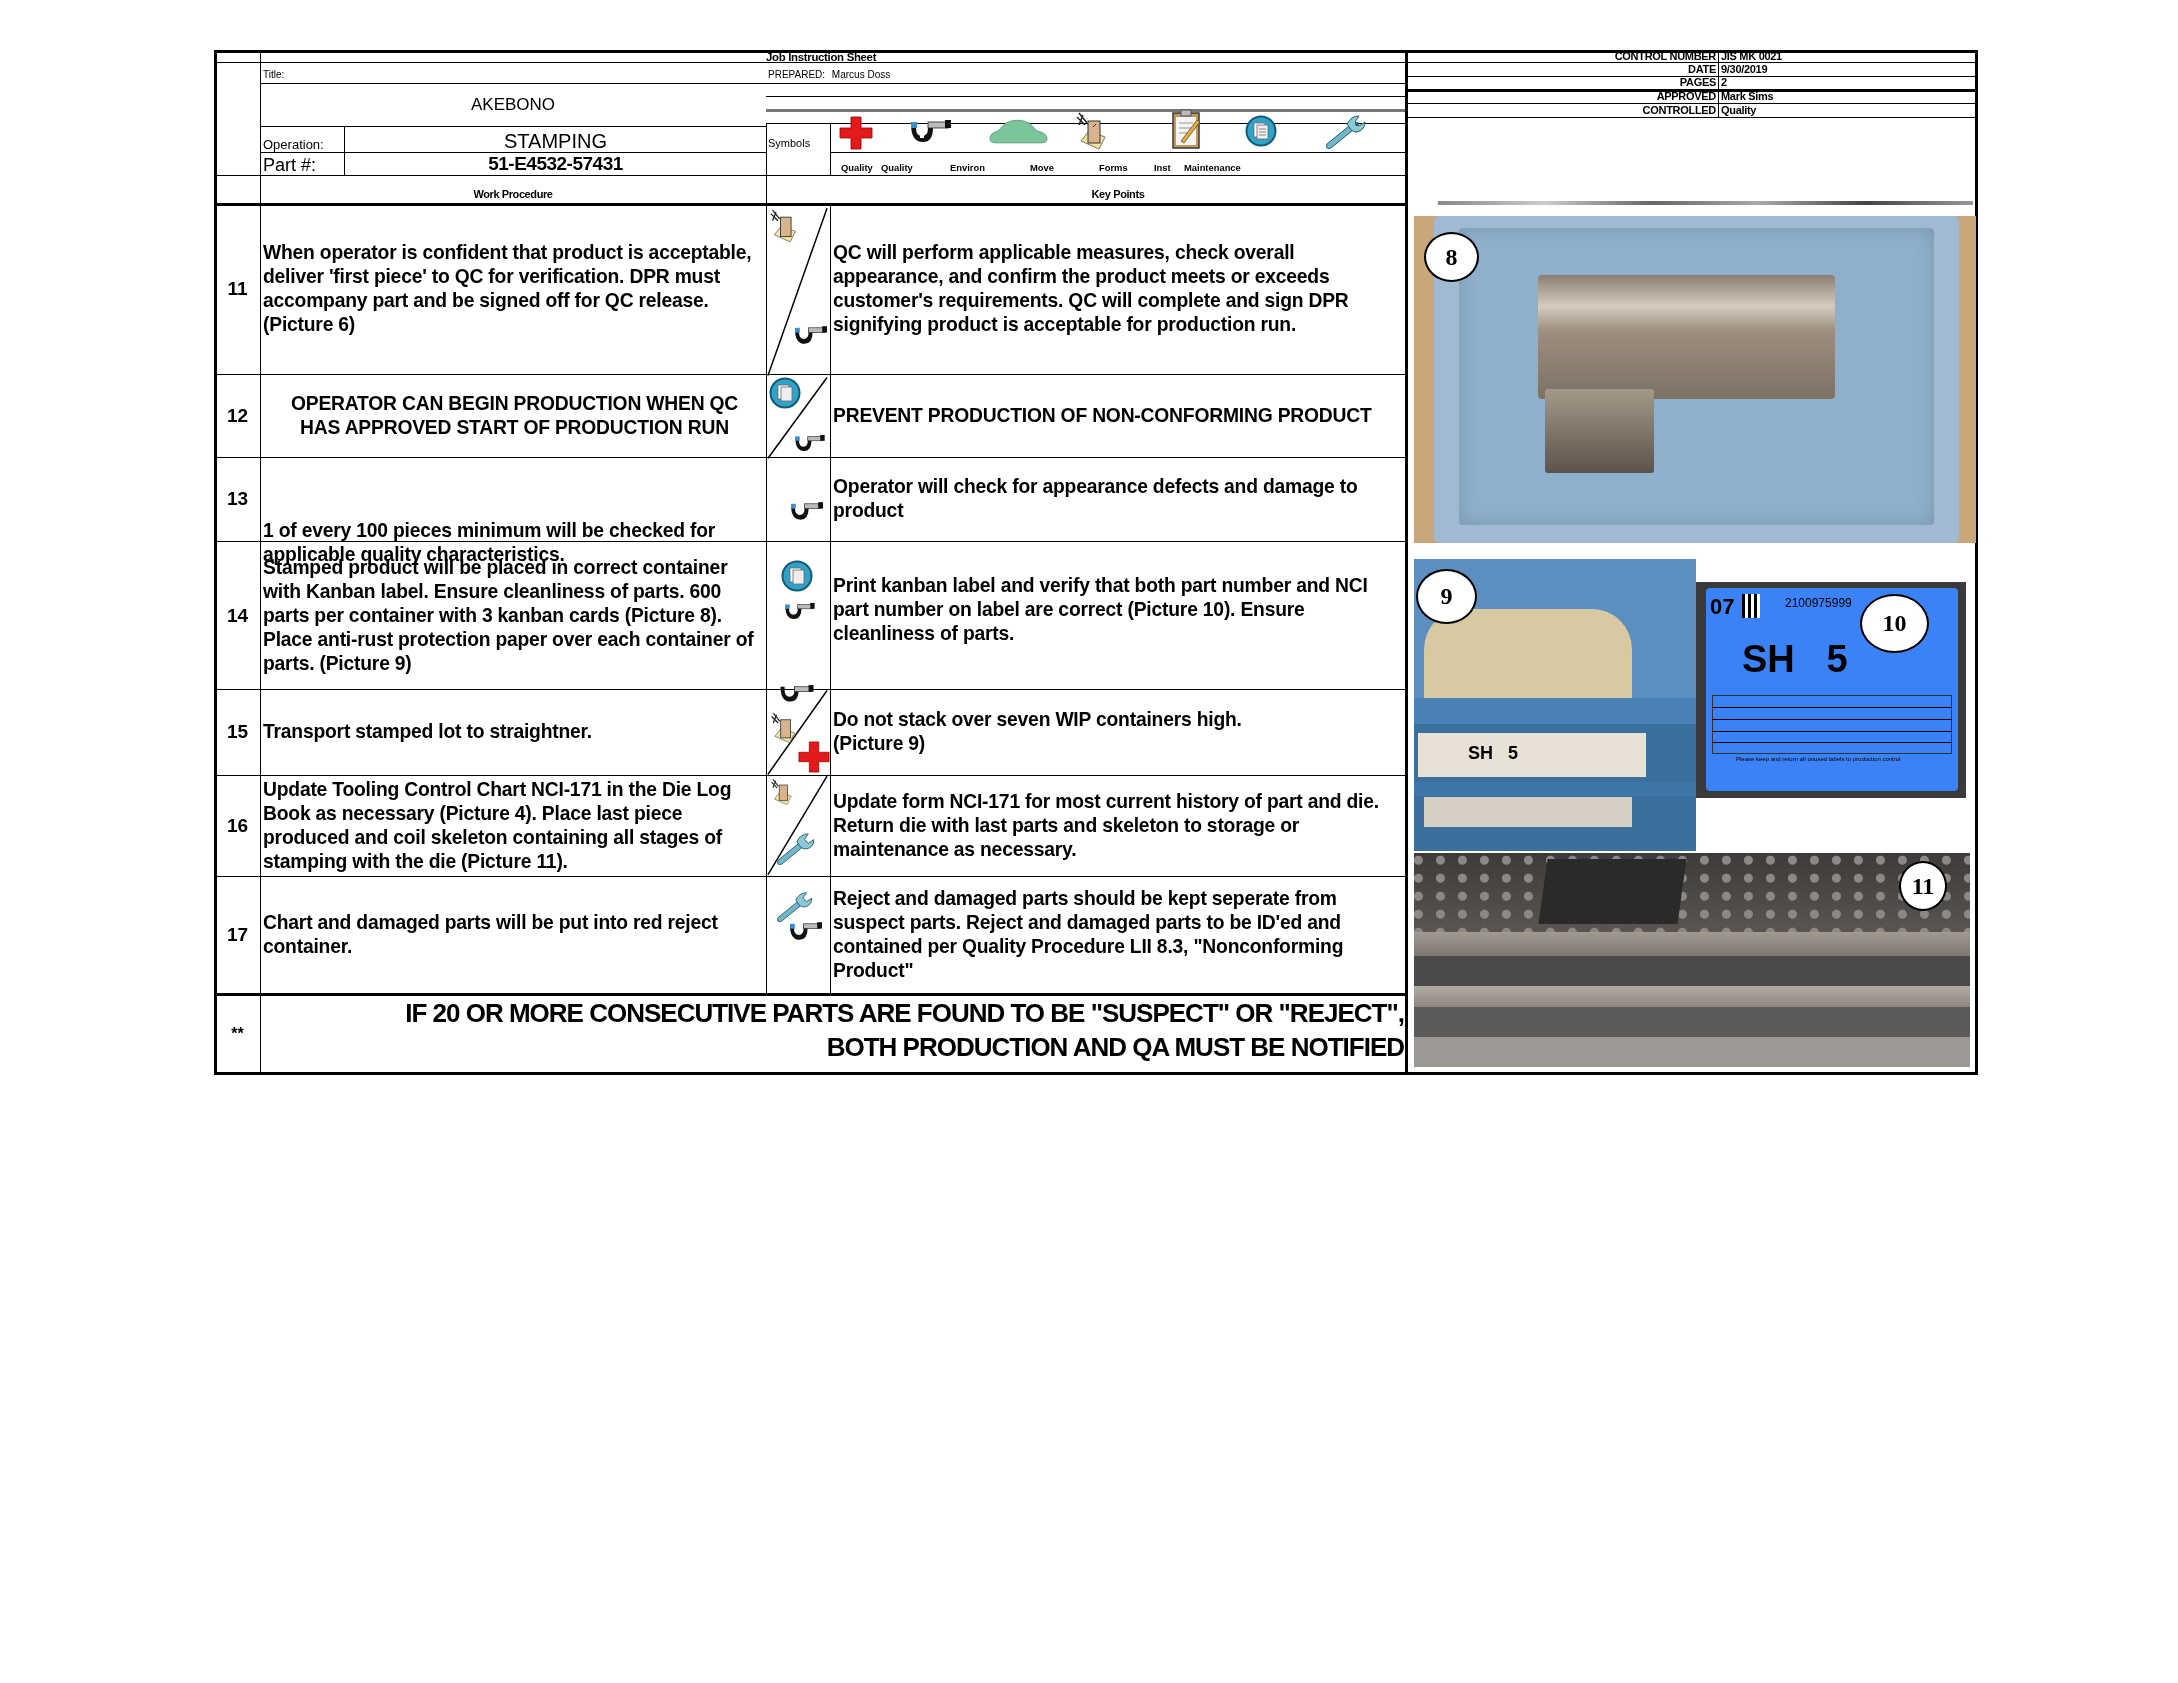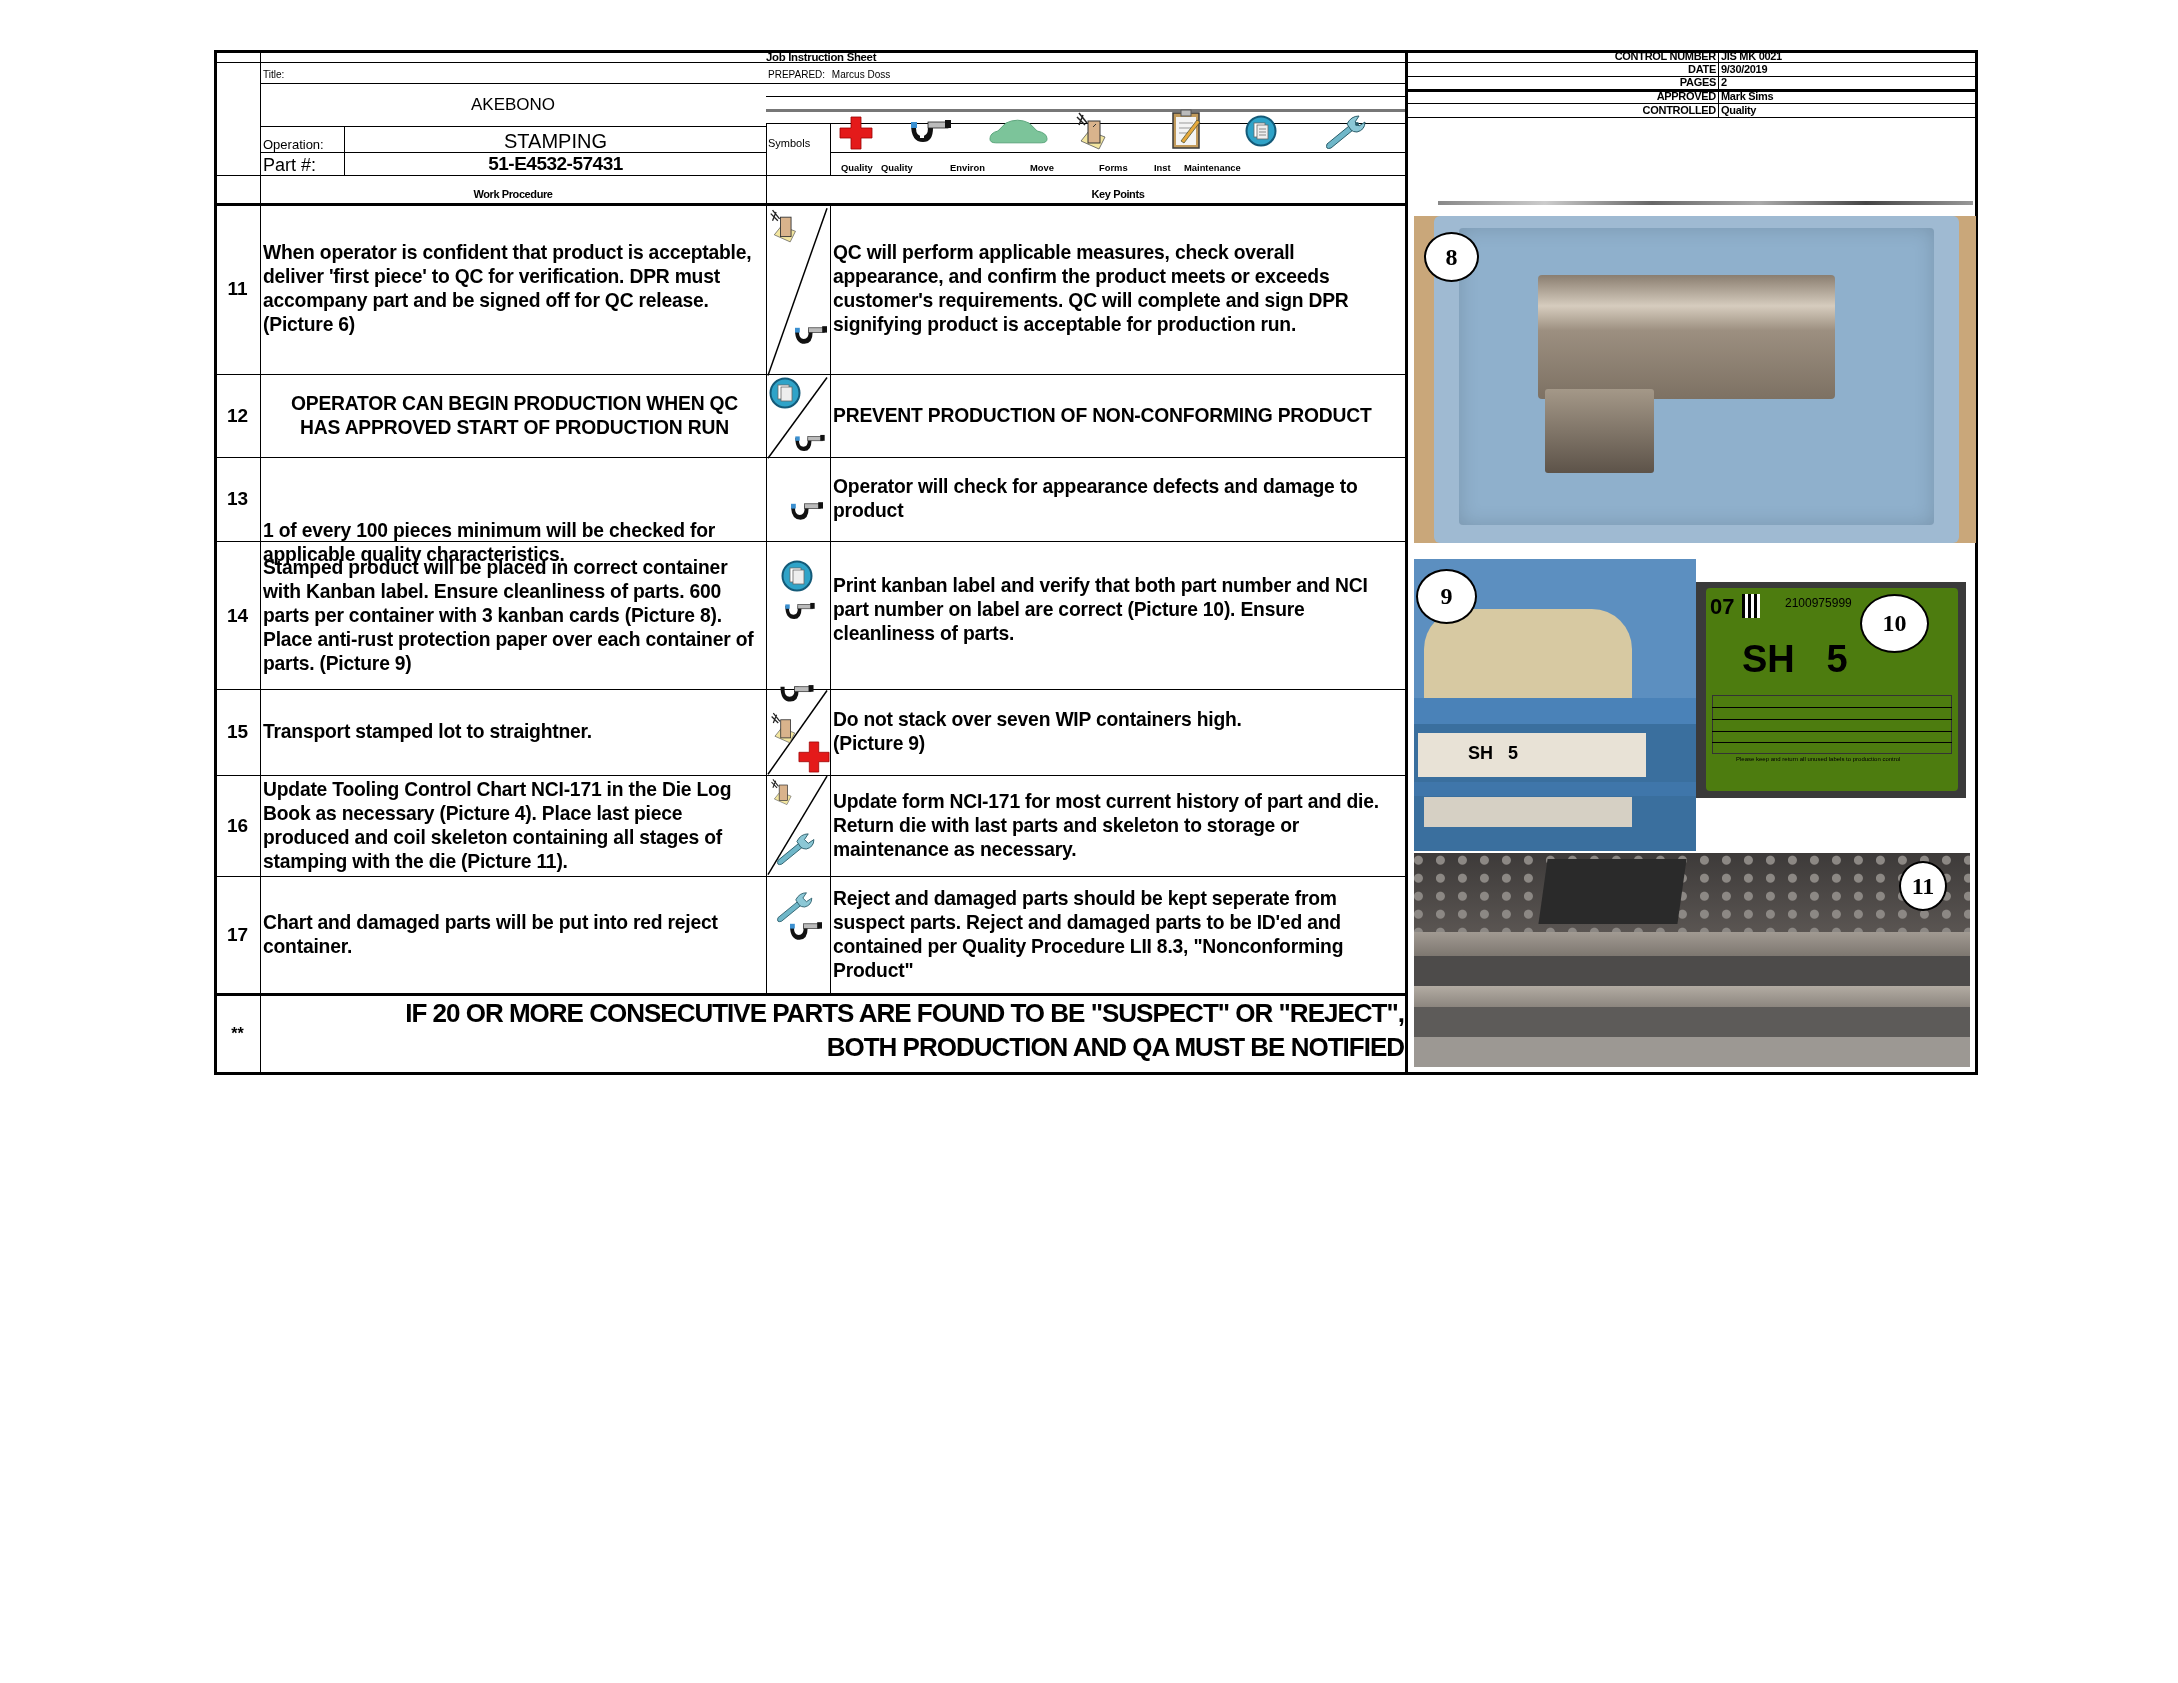--- a/index.html
+++ b/index.html
@@ -356,21 +356,21 @@
       <div class="abs" style="left:4px; top:174px; width:228px; height:44px; background:#e8e2d6;">
         <div class="txt bold" style="left:50px; top:10px; font-size:18px; white-space:pre;">SH   5</div>
       </div>
       <div class="abs" style="left:0; top:223px; width:282px; height:14px; background:#3f76aa;"></div>
       <div class="abs" style="left:10px; top:238px; width:208px; height:30px; background:#d6d0c4;"></div>
       <div class="abs" style="left:0; top:272px; width:282px; height:20px; background:#3a6f9e;"></div>
       <div class="badge" style="left:2px; top:10px; width:61px; height:55px;">9</div>
     </div>
 
     <div class="pic" style="left:1696px; top:582px; width:270px; height:216px; background:#3a3a3a;">
-      <div class="abs" style="left:10px; top:6px; width:252px; height:203px; background:#4d7c0f; border-radius:4px;">
+      <div class="abs" style="left:10px; top:6px; width:252px; height:203px; background:#3b82f6; border-radius:4px;">
         <div class="txt bold" style="left:4px; top:6px; font-size:22px;">07</div>
         <div class="abs" style="left:36px; top:6px; width:18px; height:24px; background:repeating-linear-gradient(90deg,#000 0 3px,#fff 3px 6px);"></div>
         <div class="txt" style="left:79px; top:8px; font-size:12px;">2100975999</div>
         <div class="txt bold" style="left:36px; top:50px; font-size:38px; white-space:pre;">SH   5</div>
         <div class="abs" style="left:6px; top:107px; width:240px; height:59px; border:1px solid #333;"></div>
         <div class="hl" style="left:6px; top:119px; width:240px; border-top-width:1px;"></div>
         <div class="hl" style="left:6px; top:131px; width:240px; border-top-width:1px;"></div>
         <div class="hl" style="left:6px; top:143px; width:240px; border-top-width:1px;"></div>
         <div class="hl" style="left:6px; top:154px; width:240px; border-top-width:1px;"></div>
         <div class="txt" style="left:30px; top:168px; font-size:6px;">Please keep and return all unused labels to production control</div>

